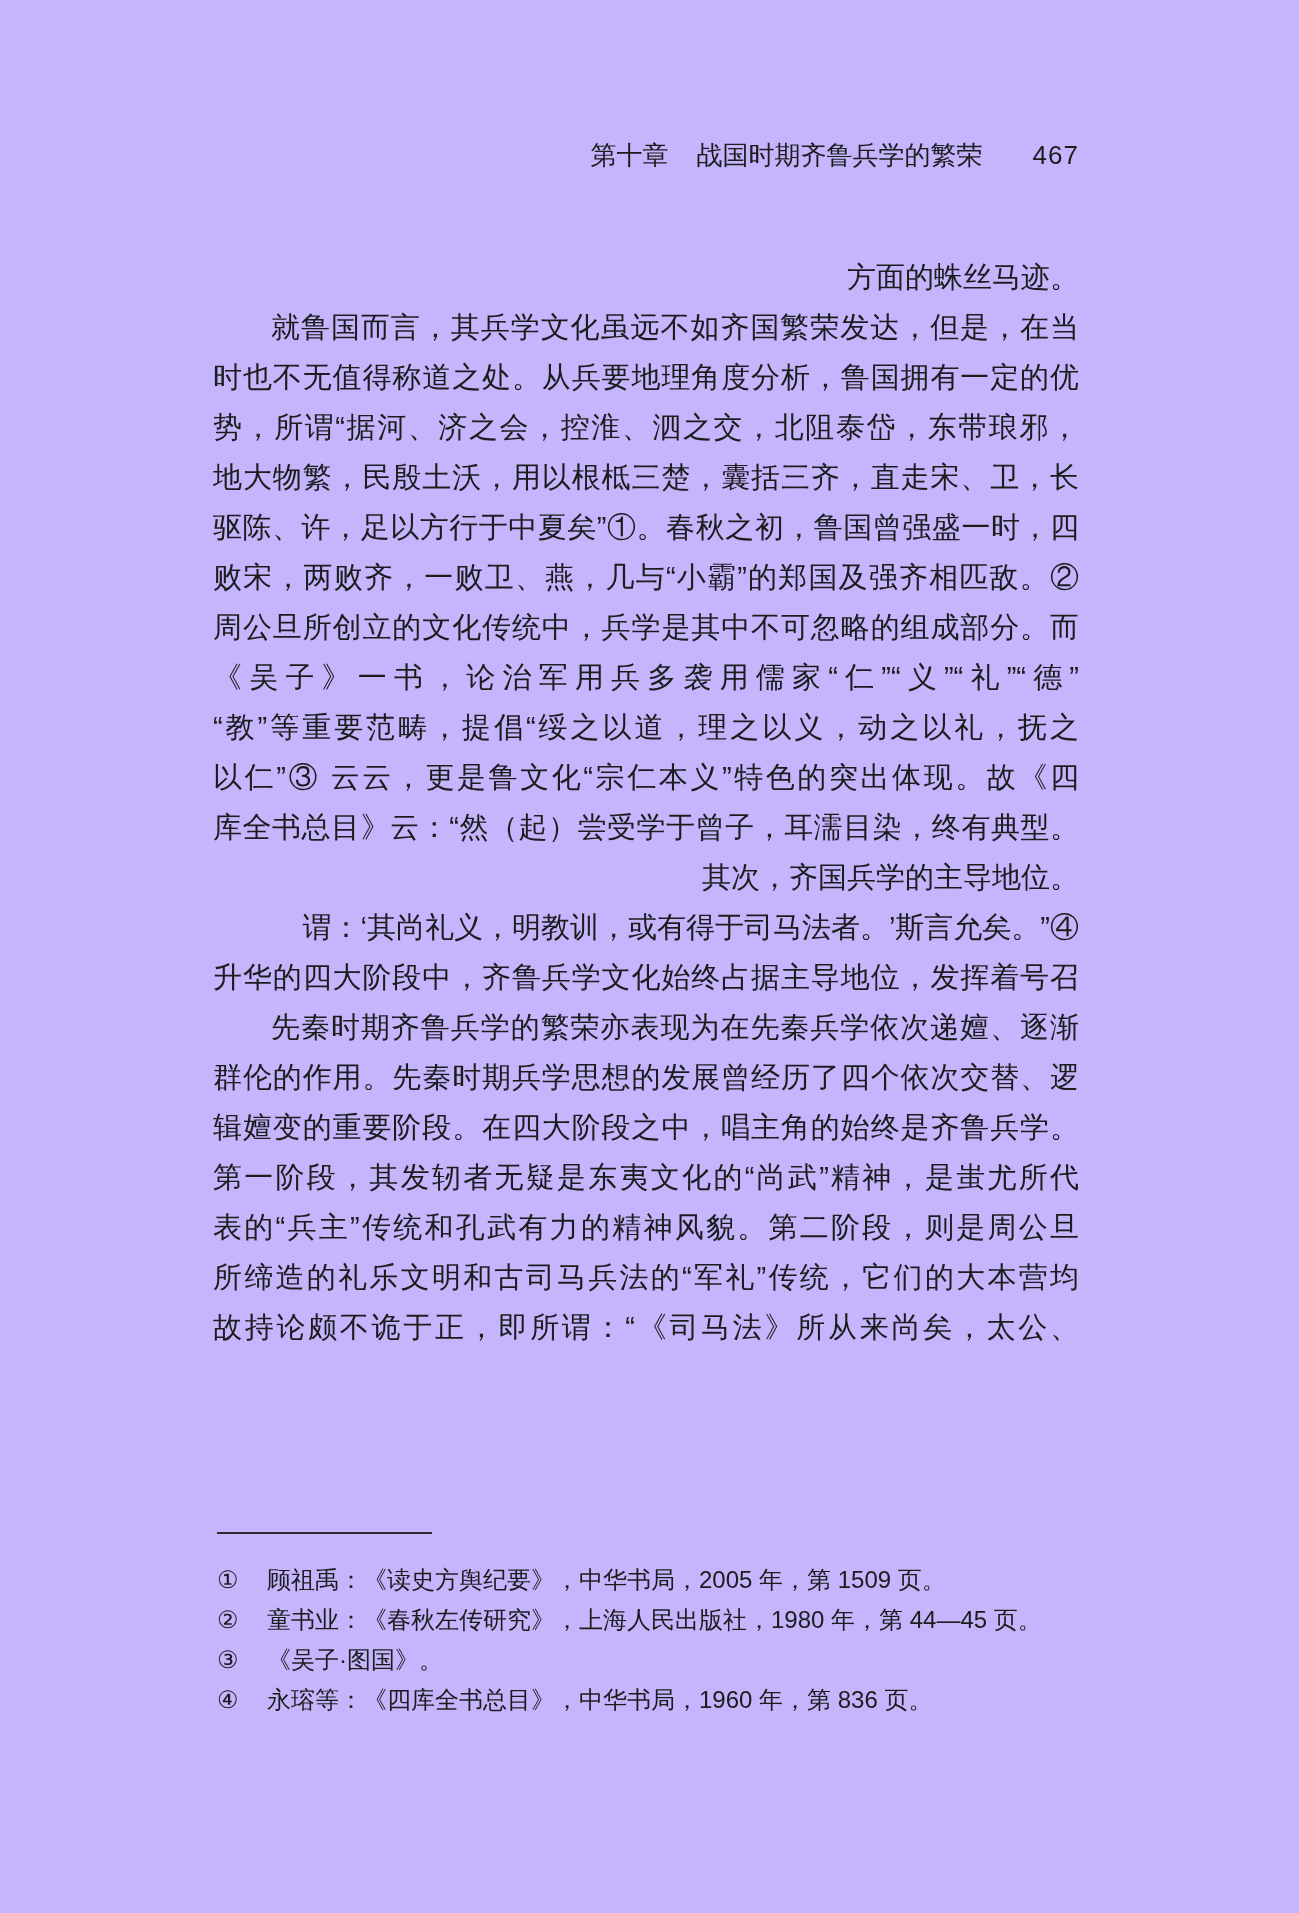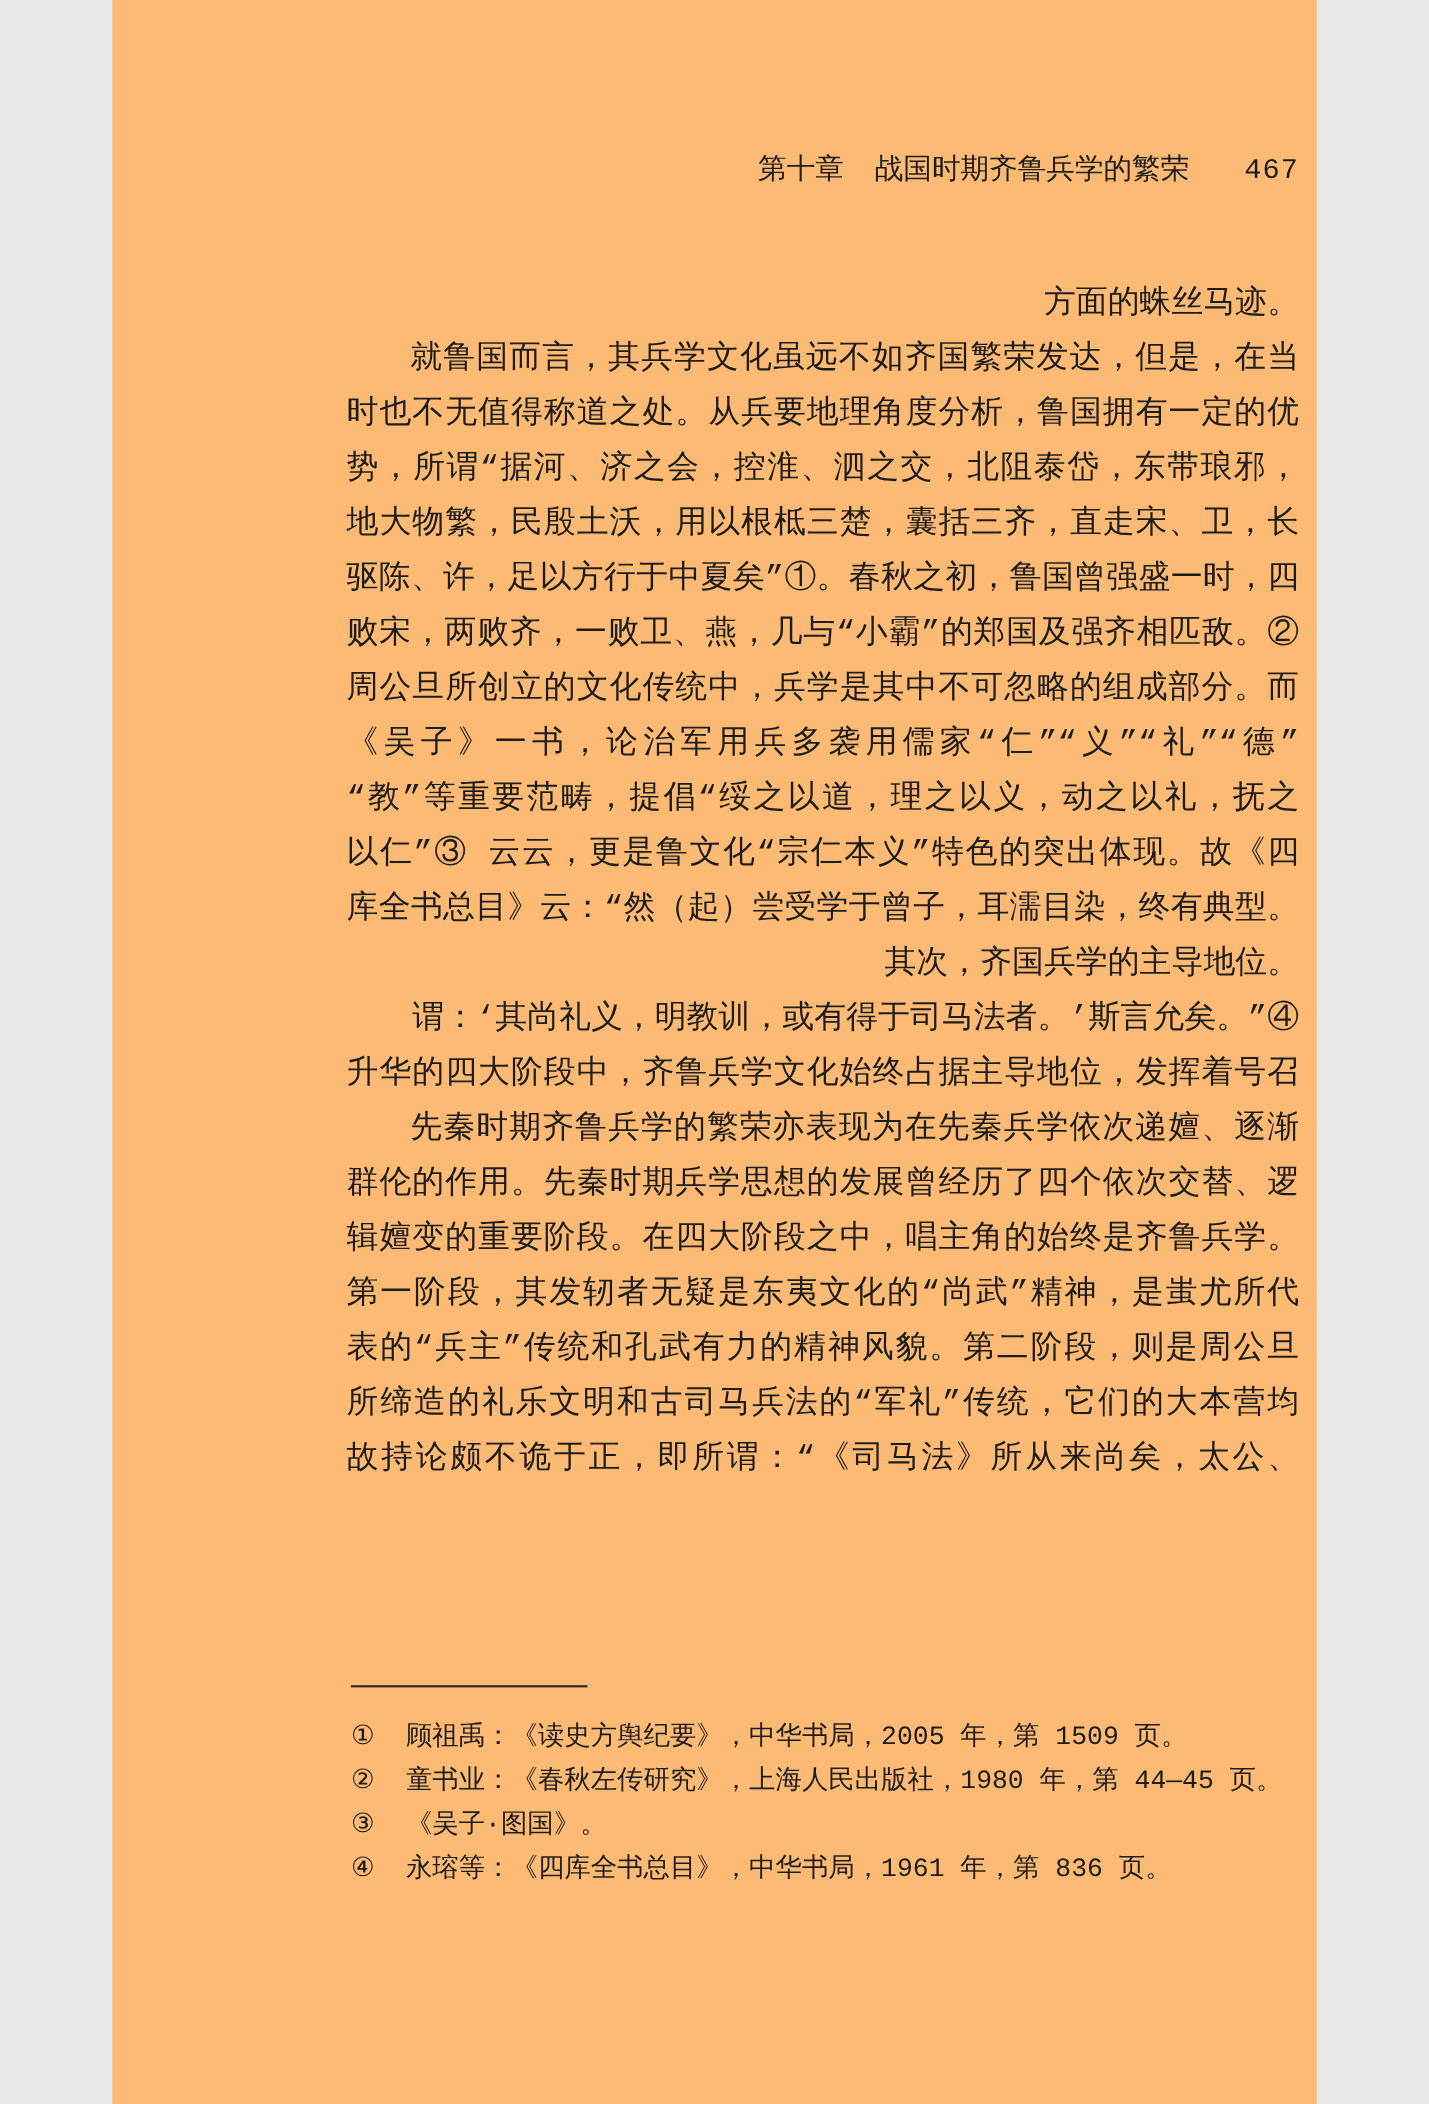--- a/index.html
+++ b/index.html
@@ -1,21 +1,21 @@
 <!DOCTYPE html>
 <html><head>
 <meta charset="utf-8">
 <style>
   html, body { margin: 0; padding: 0; background: #e8e8e8; }
   .page {
     position: relative;
-    width: 1095px;
+    width: 1299px;
     height: 1913px;
-    background: #fdba74;
-    font-family: Liberation Mono, monospace;
+    background: #c4b5fd;
+    font-family: Liberation Sans, sans-serif;
     color: #1c1c1c;
     margin: 0 auto;
     overflow: hidden;
   }
   .running-header {
     position: absolute;
     top: 138px;
     left: 213px;
     width: 866px;
     text-align: right;
@@ -101,17 +101,17 @@
     <div class="fn">
       <span class="fn-marker">②</span>
       <span class="fn-text">童书业：《春秋左传研究》，上海人民出版社，1980 年，第 44—45 页。</span>
     </div>
     <div class="fn">
       <span class="fn-marker">③</span>
       <span class="fn-text">《吴子·图国》。</span>
     </div>
     <div class="fn">
       <span class="fn-marker">④</span>
-      <span class="fn-text">永瑢等：《四库全书总目》，中华书局，1961 年，第 836 页。</span>
+      <span class="fn-text">永瑢等：《四库全书总目》，中华书局，1960 年，第 836 页。</span>
     </div>
   </div>
 
 </div>
 
 </body></html>

